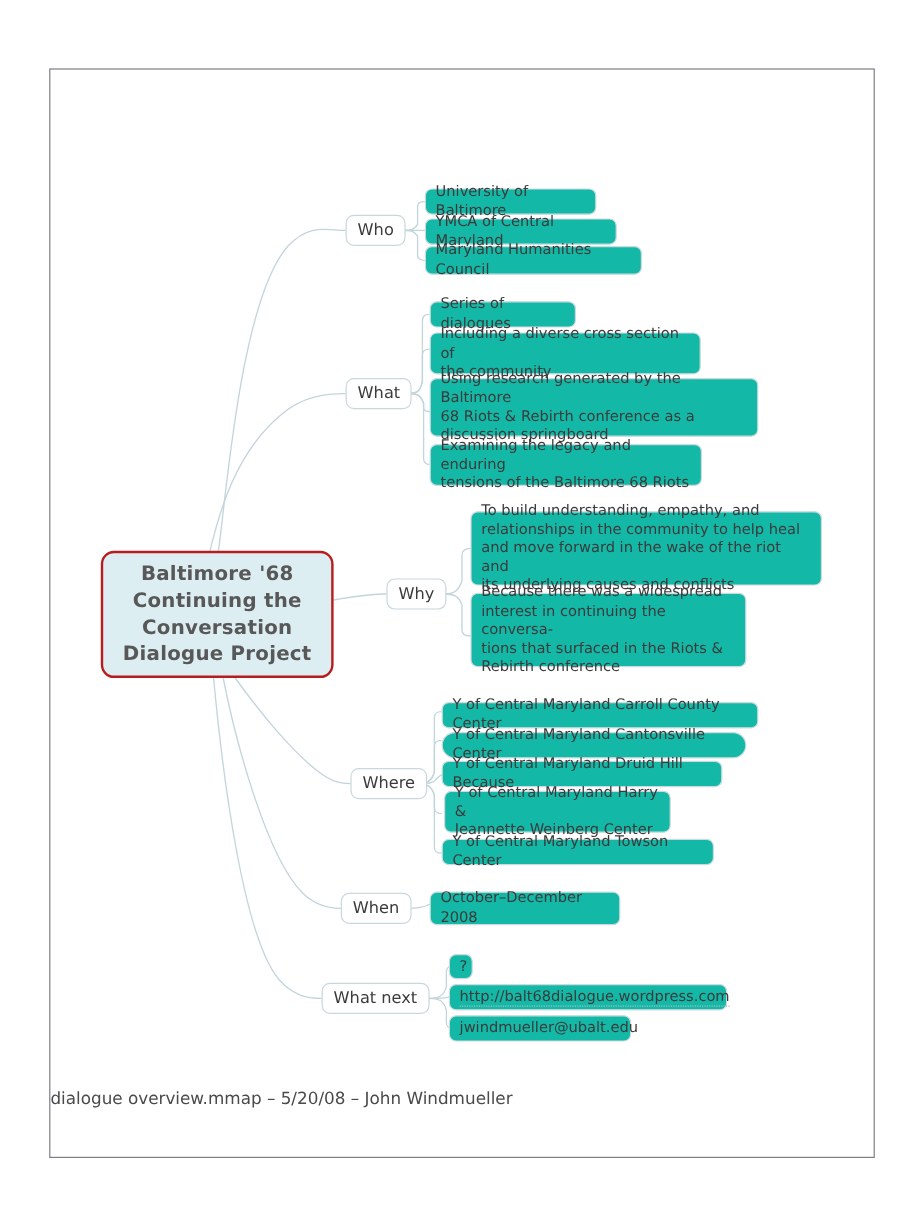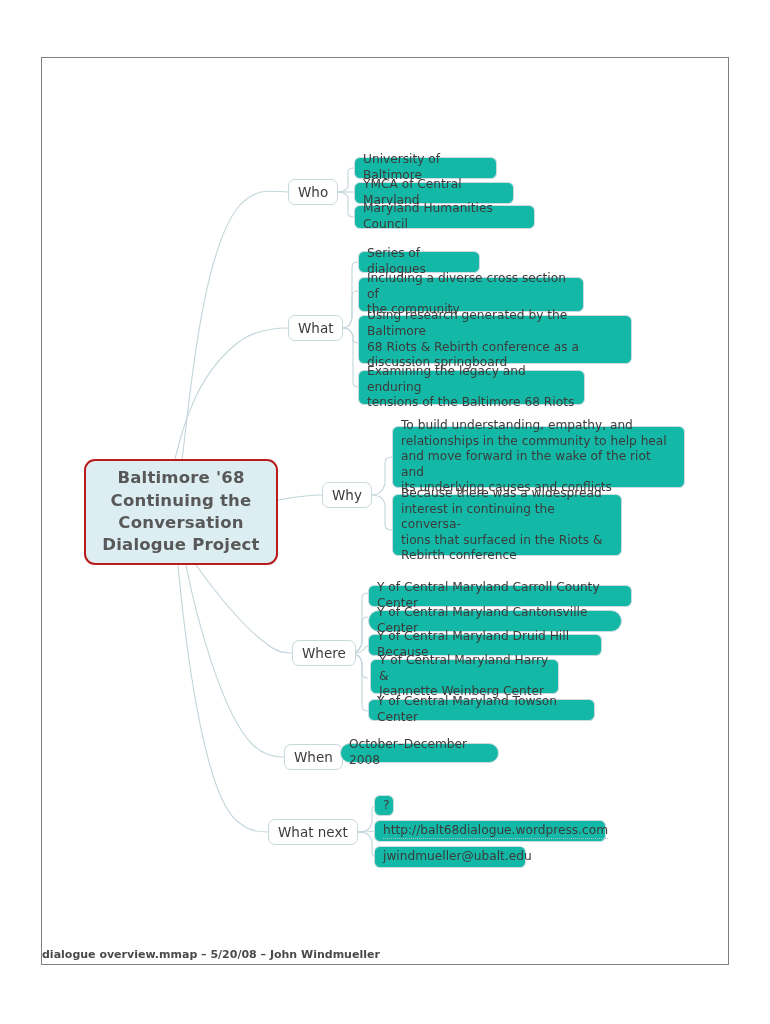--- a/index.html
+++ b/index.html
@@ -94,25 +94,24 @@
     display: block;
     white-space: pre-line;
   }
   .link-underline {
     border-bottom: 1px dotted #a9b9bf;
   }
   
   #footer {
     position: absolute;
     left: 42px;
-    top: 948px;
-    font-size: 11px;
+    top: 908px;
+    font-size: 14px;
     color: #4a4a4a;
     white-space: nowrap;
-    font-weight: bold;
   }
 </style>
 </head>
 <body>
 
 <div id="canvas">
 
   <div id="page-border"></div>
 
   <svg id="connectors" viewBox="0 0 770 1024" xmlns="http://www.w3.org/2000/svg">
@@ -228,21 +227,21 @@
     <span class="txt">Y of Central Maryland Harry &amp;
 Jeannette Weinberg Center</span>
   </div>
   <div class="node leaf" style="left:368px; top:699px; width:227px; height:22px;">
     <span class="txt">Y of Central Maryland Towson Center</span>
   </div>
 
   <div class="node branch" style="left:284px; top:744px;">
     <span>When</span>
   </div>
-  <div class="node leaf" style="left:340px; top:743px; width:159px; height:20px;border-radius:10px;">
+  <div class="node leaf" style="left:358px; top:743px; width:159px; height:28px;">
     <span class="txt">October–December 2008</span>
   </div>
 
   <div class="node branch" style="left:268px; top:819px;">
     <span>What next</span>
   </div>
   <div class="node leaf" style="left:374px; top:795px; width:20px; height:21px;">
     <span class="txt">?</span>
   </div>
   <div class="node leaf" style="left:374px; top:820px; width:232px; height:22px;">

